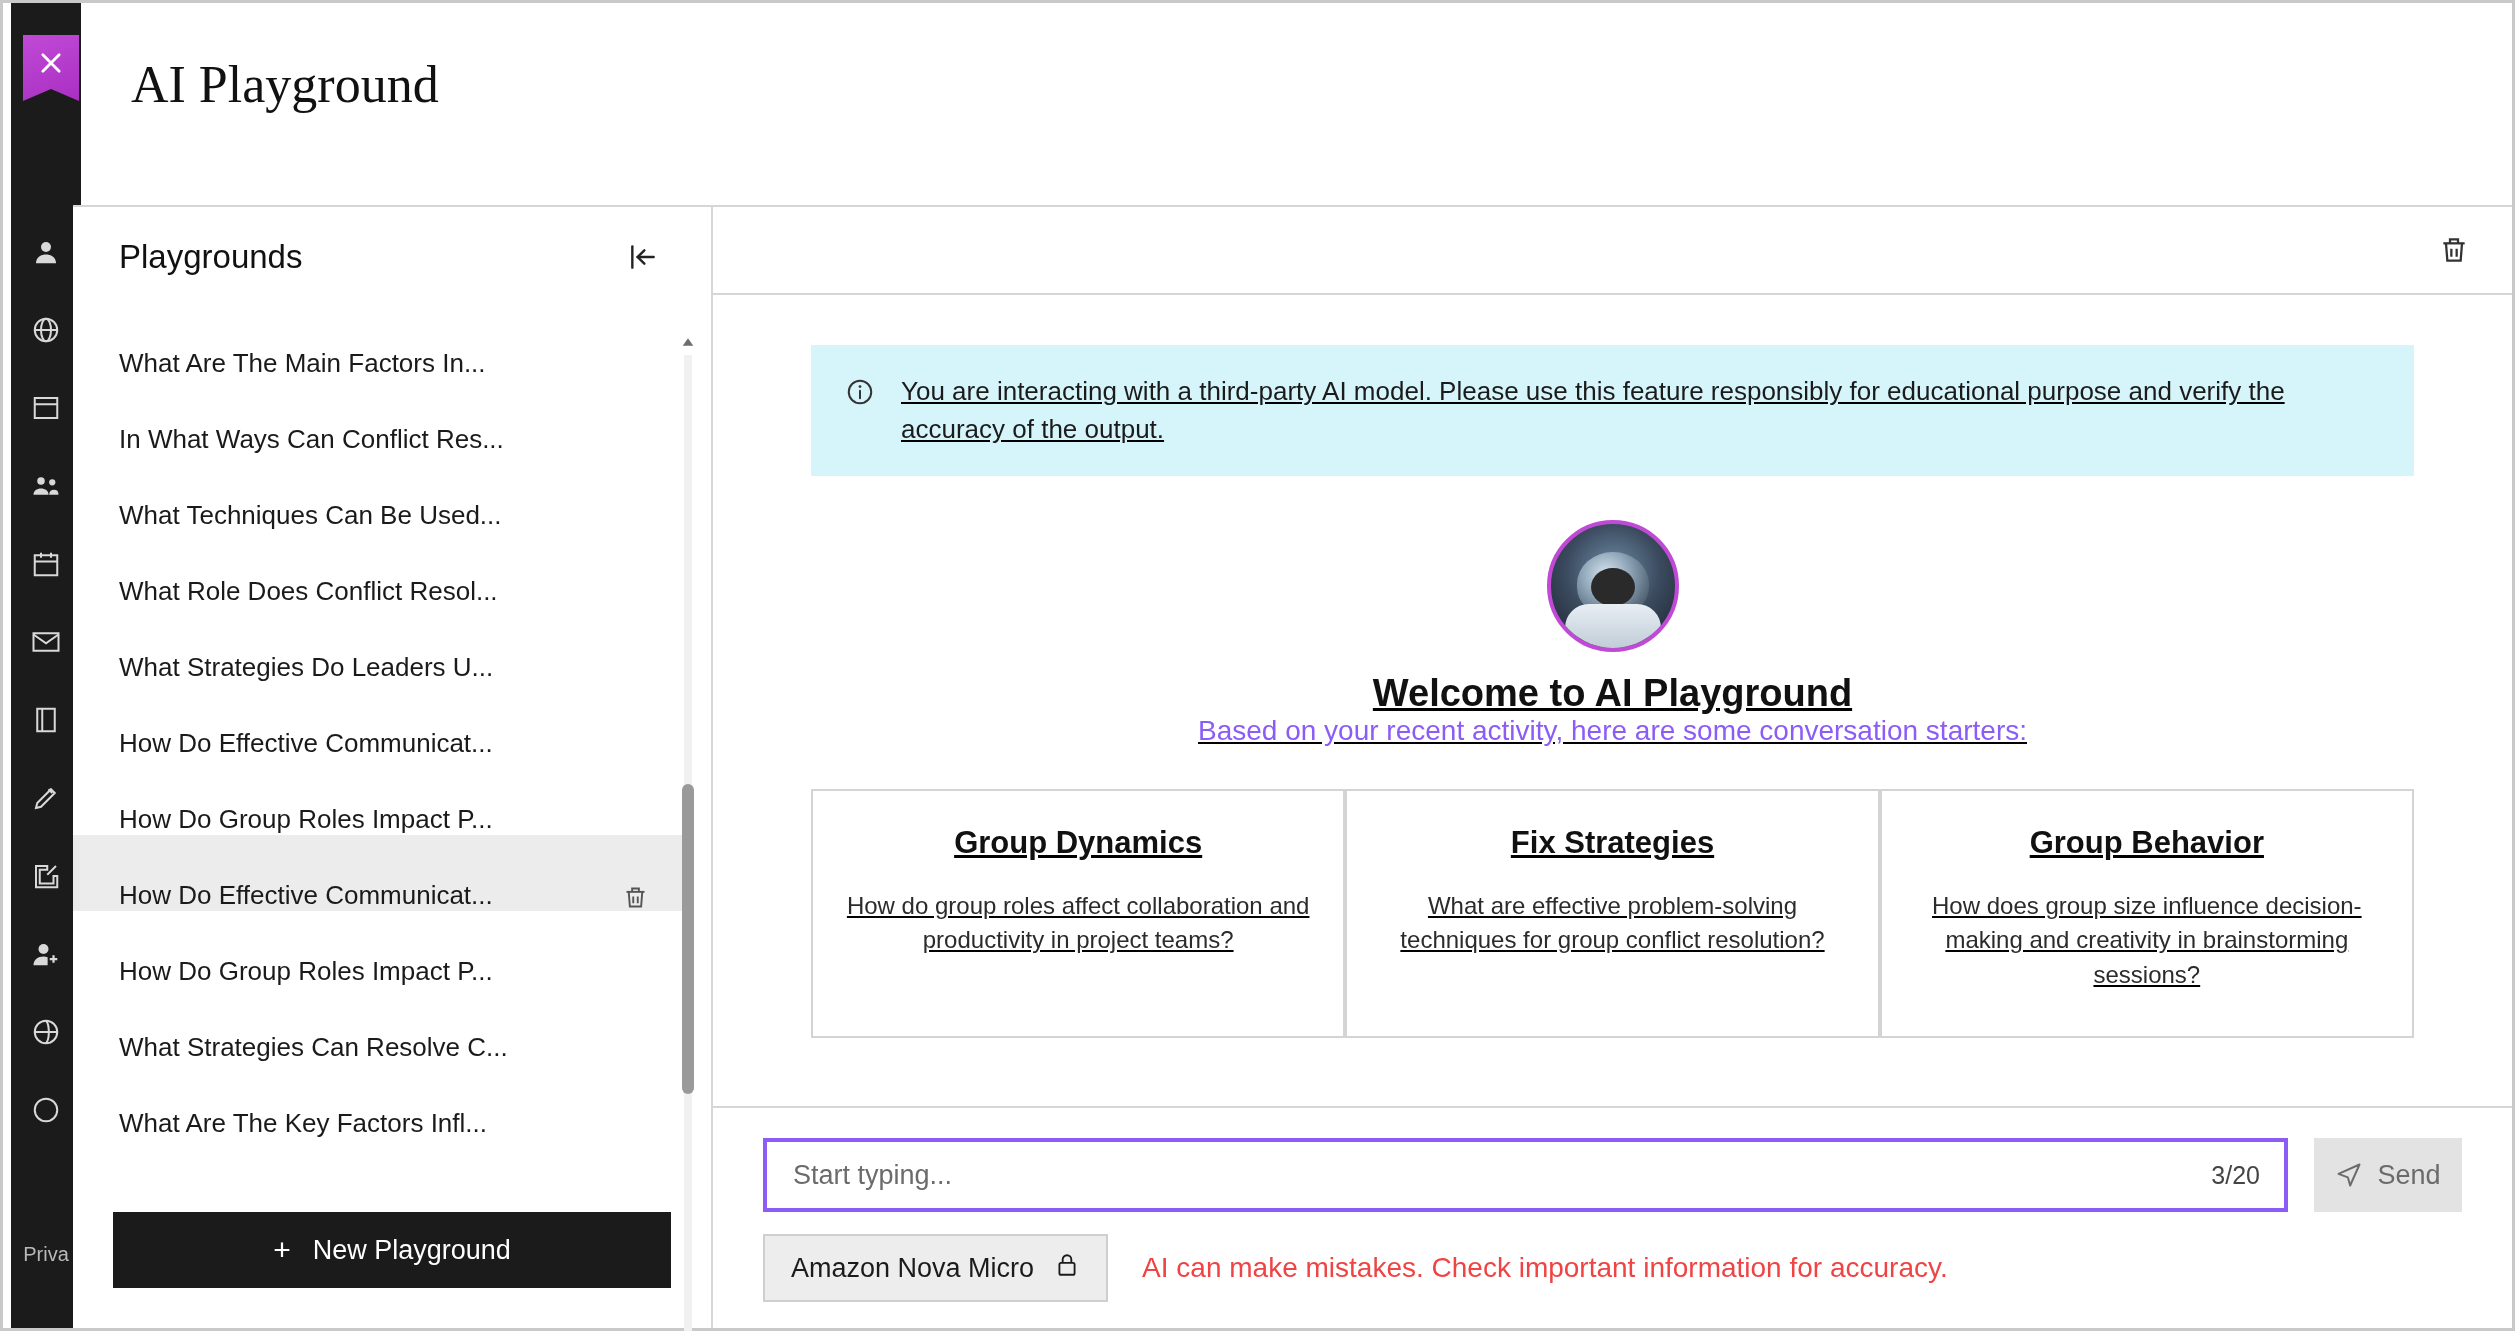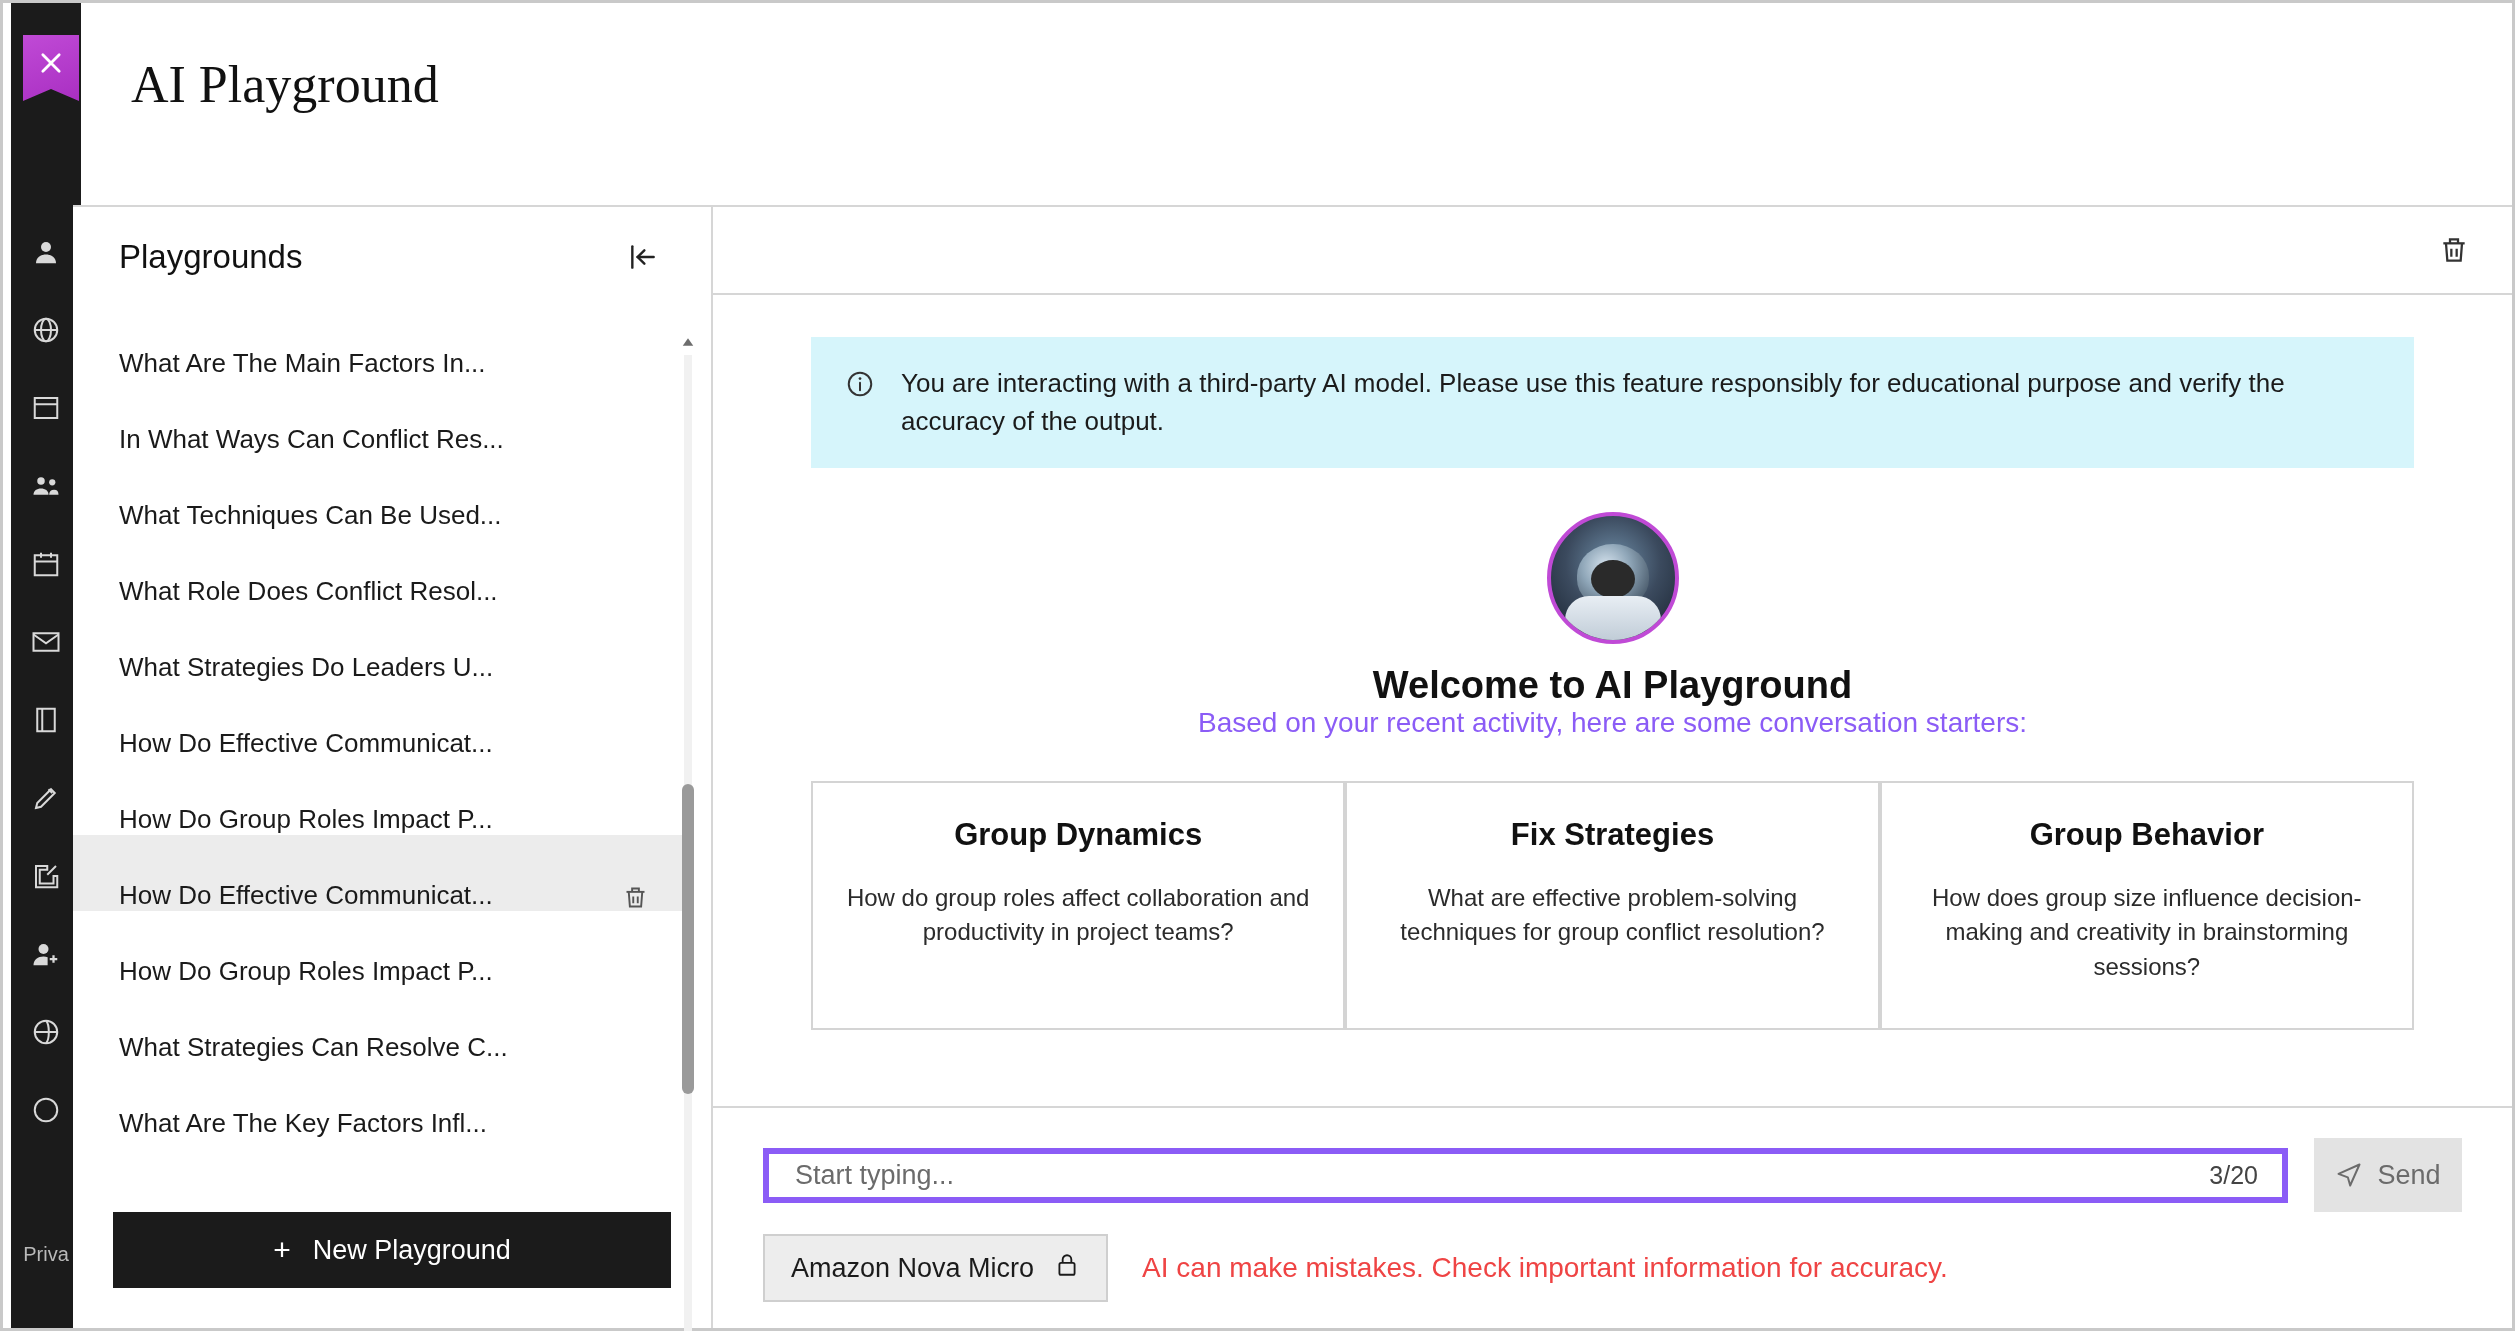--- a/index.html
+++ b/index.html
@@ -182,22 +182,23 @@
     border-bottom: 2px solid #d6d6d6;
     display: flex; align-items: center; justify-content: flex-end;
     padding-right: 42px;
   }
   .chat-toolbar .trash { color: #333; cursor: pointer; }
   .chat-toolbar .trash svg { width: 32px; height: 32px; display:block; }
 
   .chat-body {
     flex: 1;
     overflow: hidden;
-    padding: 0 0 0 0;
-    position: relative;
+    padding: 8px 0 0 0;
+    position: relative;
+    text-decoration: underline;
   }
 
   .notice {
     margin: 42px 98px 0 98px;
     background: #d6f5fb;
     display: flex;
     gap: 26px;
     padding: 28px 34px;
   }
   .notice-icon { color: #333; flex: 0 0 auto; padding-top: 4px; }
@@ -284,22 +285,22 @@
   .composer {
     border-top: 2px solid #d6d6d6;
     padding: 30px 50px 26px 50px;
     background: #fff;
   }
   .composer-row {
     display: flex; align-items: center; gap: 26px;
   }
   .input-wrap {
     flex: 1;
-    height: 55px;
-    border: 6px solid #8b5cf6;
+    height: 74px;
+    border: 4px solid #8b5cf6;
     display: flex; align-items: center;
     padding: 0 24px 0 24px;
     background: #fff;
   }
   .input-wrap input {
     flex: 1;
     border: none; outline: none;
     font-size: 27px;
     color: #222;
     font-family: "Liberation Sans", sans-serif;

